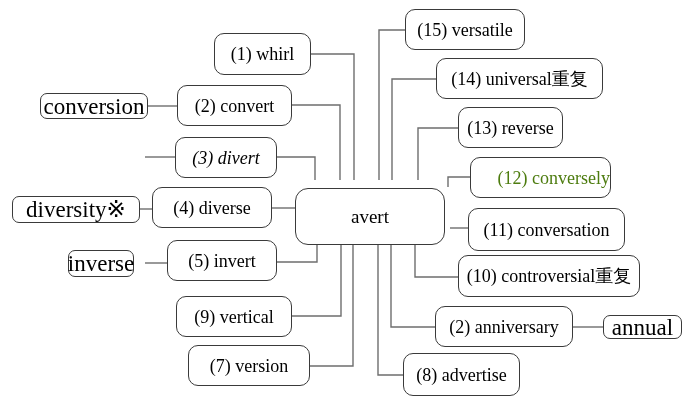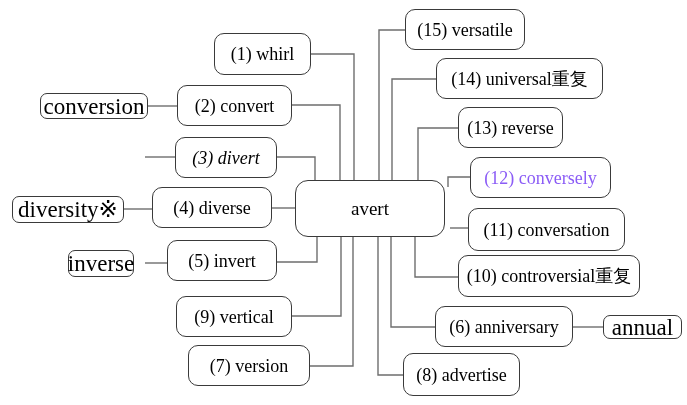--- a/index.html
+++ b/index.html
@@ -66,21 +66,21 @@
       <polyline points="405,30 379,30 379,180" fill="none" stroke="#6e6e6e" stroke-width="1.4"></polyline>
       <polyline points="436,79 392,79 392,180" fill="none" stroke="#6e6e6e" stroke-width="1.4"></polyline>
       <polyline points="458,128 418,128 418,180" fill="none" stroke="#6e6e6e" stroke-width="1.4"></polyline>
       <polyline points="470,177 448,177 448,187" fill="none" stroke="#6e6e6e" stroke-width="1.4"></polyline>
       <polyline points="468,228 450,228" fill="none" stroke="#6e6e6e" stroke-width="1.4"></polyline>
       <polyline points="458,277 415,277 415,237" fill="none" stroke="#6e6e6e" stroke-width="1.4"></polyline>
       <polyline points="435,327 391,327 391,237" fill="none" stroke="#6e6e6e" stroke-width="1.4"></polyline>
       <polyline points="403,375 378,375 378,237" fill="none" stroke="#6e6e6e" stroke-width="1.4"></polyline>
     </svg>
 
-<div class="node center" style="left: 295px; top: 180px; width: 150px; height: 57px; border-color: rgb(58, 58, 58); color: rgb(0, 0, 0);">
+<div class="node center" style="left: 295px; top: 188px; width: 150px; height: 57px; border-color: rgb(58, 58, 58); color: rgb(0, 0, 0);">
       <span>avert</span>
     </div>
     <div class="node main" style="left: 214px; top: 33px; width: 97px; height: 42px; border-color: rgb(58, 58, 58); color: rgb(0, 0, 0);">
       <span>(1) whirl</span>
     </div>
     <div class="node main" style="left: 177px; top: 85px; width: 115px; height: 41px; border-color: rgb(58, 58, 58); color: rgb(0, 0, 0);">
       <span>(2) convert</span>
     </div>
     <div class="node main" style="left: 175px; top: 137px; width: 102px; height: 41px; border-color: rgb(58, 58, 58); color: rgb(0, 0, 0); font-style: italic;">
       <span>(3) divert</span>
@@ -94,44 +94,44 @@
     <div class="node main" style="left: 176px; top: 296px; width: 116px; height: 41px; border-color: rgb(58, 58, 58); color: rgb(0, 0, 0);">
       <span>(9) vertical</span>
     </div>
     <div class="node main" style="left: 188px; top: 345px; width: 122px; height: 41px; border-color: rgb(58, 58, 58); color: rgb(0, 0, 0);">
       <span>(7) version</span>
     </div>
     <div class="node main" style="left: 403px; top: 353px; width: 117px; height: 43px; border-color: rgb(58, 58, 58); color: rgb(0, 0, 0);">
       <span>(8) advertise</span>
     </div>
     <div class="node main" style="left: 435px; top: 306px; width: 138px; height: 41px; border-color: rgb(58, 58, 58); color: rgb(0, 0, 0);">
-      <span>(6) anniversary</span>
+      <span>(2) anniversary</span>
     </div>
     <div class="node main" style="left: 458px; top: 255px; width: 182px; height: 42px; border-color: rgb(58, 58, 58); color: rgb(0, 0, 0);">
       <span>(10) controversial重复</span>
     </div>
     <div class="node main" style="left: 468px; top: 208px; width: 157px; height: 43px; border-color: rgb(58, 58, 58); color: rgb(0, 0, 0);">
       <span>(11) conversation</span>
     </div>
-    <div class="node main" style="left: 470px; top: 157px; width: 141px; height: 41px; border-color: rgb(58, 58, 58); color: #8b5cf6;">
+    <div class="node main" style="left: 470px; top: 157px; width: 141px; height: 41px; border-color: rgb(58, 58, 58); color: #4d7c0f; justify-content: flex-end;">
       <span>(12) conversely</span>
     </div>
     <div class="node main" style="left: 458px; top: 107px; width: 105px; height: 41px; border-color: rgb(58, 58, 58); color: rgb(0, 0, 0);">
       <span>(13) reverse</span>
     </div>
     <div class="node main" style="left: 436px; top: 58px; width: 167px; height: 41px; border-color: rgb(58, 58, 58); color: rgb(0, 0, 0);">
       <span>(14) universal重复</span>
     </div>
     <div class="node main" style="left: 405px; top: 9px; width: 120px; height: 41px; border-color: rgb(58, 58, 58); color: rgb(0, 0, 0);">
       <span>(15) versatile</span>
     </div>
     <div class="node satellite" style="left: 40px; top: 93px; width: 108px; height: 26px; border-color: rgb(58, 58, 58); color: rgb(0, 0, 0);">
       <span>conversion</span>
     </div>
-    <div class="node satellite" style="left: 12px; top: 196px; width: 112px; height: 27px; border-color: rgb(58, 58, 58); color: rgb(0, 0, 0);">
+    <div class="node satellite" style="left: 12px; top: 196px; width: 128px; height: 27px; border-color: rgb(58, 58, 58); color: rgb(0, 0, 0);">
       <span>diversity※</span>
     </div>
     <div class="node satellite" style="left: 68px; top: 250px; width: 66px; height: 27px; border-color: rgb(58, 58, 58); color: rgb(0, 0, 0);">
       <span>inverse</span>
     </div>
     <div class="node satellite" style="left: 603px; top: 315px; width: 79px; height: 24px; border-color: rgb(58, 58, 58); color: rgb(0, 0, 0);">
       <span>annual</span>
     </div>
   </div>
 

